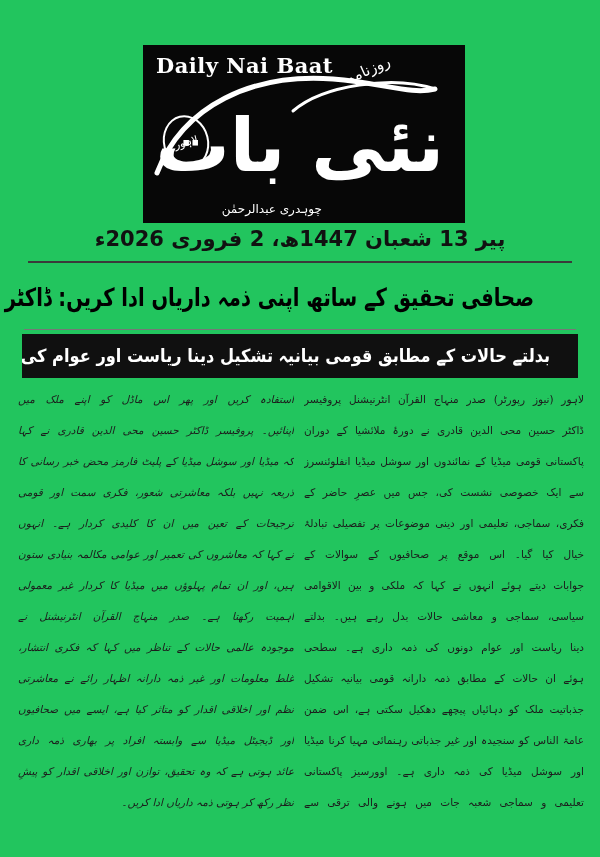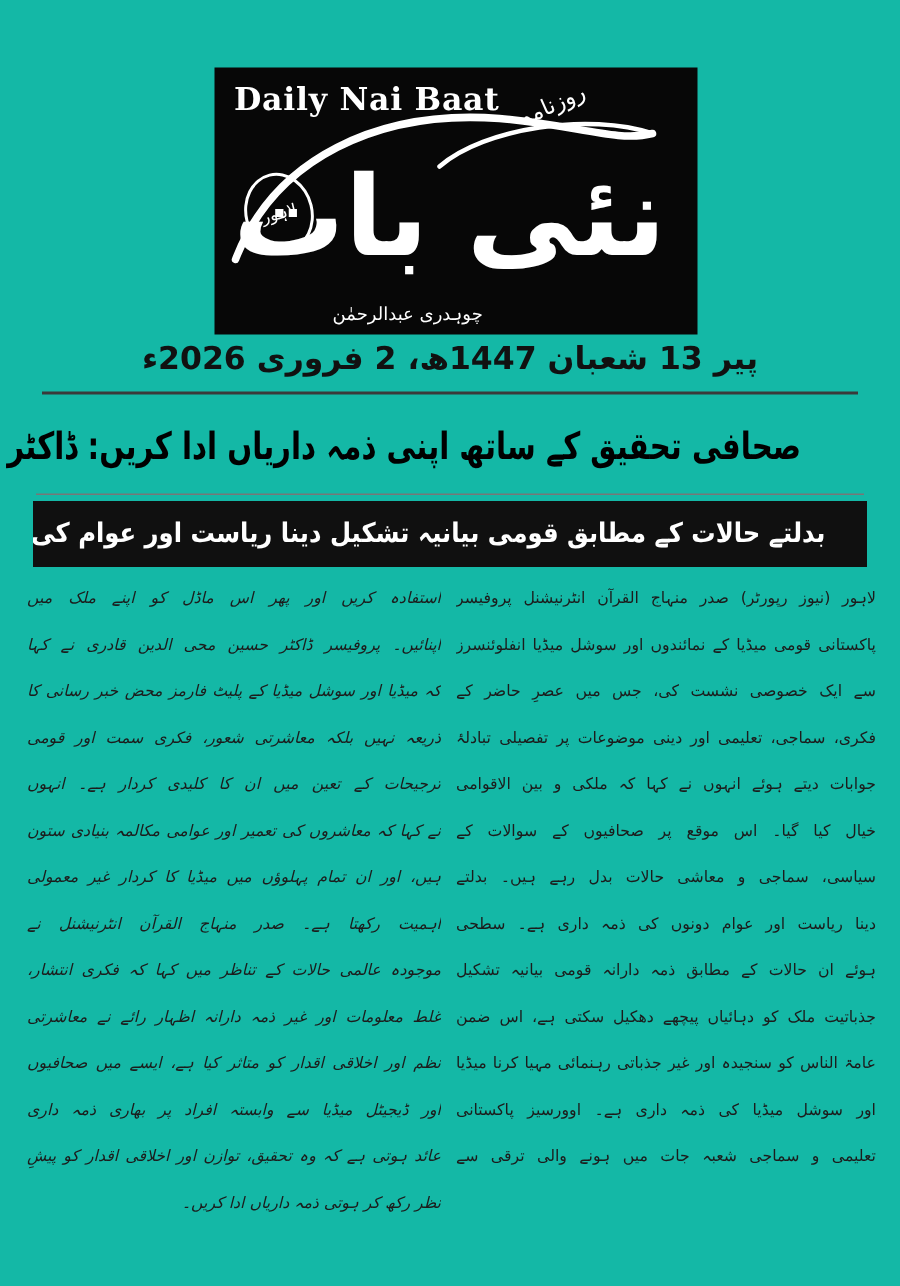--- a/index.html
+++ b/index.html
@@ -1,18 +1,18 @@
 <!DOCTYPE html>
 <html><head>
 <meta charset="utf-8">
 <style>
   html,body{margin:0;padding:0;background:#e8e8e8;}
   .page{
     position:relative;width:600px;height:857px;margin:0 auto;
-    background:#14b8a6;overflow:hidden;
+    background:#22c55e;overflow:hidden;
     font-family:"DejaVu Sans", sans-serif;color:#1a1a1a;
   }
   
   .masthead{
     position:absolute;left:143px;top:45px;width:322px;height:178px;
     background:#070707;color:#fff;overflow:hidden;
   }
   .masthead .flourish{position:absolute;left:0;top:0;}
   .latin-title{
     position:absolute;left:13px;top:8px;
@@ -97,25 +97,26 @@
 
   <div class="headline" lang="ur" dir="rtl">صحافی تحقیق کے ساتھ اپنی ذمہ داریاں ادا کریں: ڈاکٹر حسین قادری</div>
   <div class="rule-2"></div>
 
   <div class="subbar">
     <div class="subbar-text" lang="ur" dir="rtl">بدلتے حالات کے مطابق قومی بیانیہ تشکیل دینا ریاست اور عوام کی ذمہ داری ہے</div>
   </div>
 
   <div class="col col-right" lang="ur" dir="rtl">
     <div class="bline">لاہور (نیوز رپورٹر) صدر منہاج القرآن انٹرنیشنل پروفیسر</div>
+    <div class="bline">ڈاکٹر حسین محی الدین قادری نے دورۂ ملائشیا کے دوران</div>
     <div class="bline">پاکستانی قومی میڈیا کے نمائندوں اور سوشل میڈیا انفلوئنسرز</div>
     <div class="bline">سے ایک خصوصی نشست کی، جس میں عصرِ حاضر کے</div>
     <div class="bline">فکری، سماجی، تعلیمی اور دینی موضوعات پر تفصیلی تبادلۂ</div>
+    <div class="bline">خیال کیا گیا۔ اس موقع پر صحافیوں کے سوالات کے</div>
     <div class="bline">جوابات دیتے ہوئے انہوں نے کہا کہ ملکی و بین الاقوامی</div>
-    <div class="bline">خیال کیا گیا۔ اس موقع پر صحافیوں کے سوالات کے</div>
     <div class="bline">سیاسی، سماجی و معاشی حالات بدل رہے ہیں۔ بدلتے</div>
     <div class="bline">دینا ریاست اور عوام دونوں کی ذمہ داری ہے۔ سطحی</div>
     <div class="bline">ہوئے ان حالات کے مطابق ذمہ دارانہ قومی بیانیہ تشکیل</div>
     <div class="bline">جذباتیت ملک کو دہائیاں پیچھے دھکیل سکتی ہے، اس ضمن</div>
     <div class="bline">عامۃ الناس کو سنجیدہ اور غیر جذباتی رہنمائی مہیا کرنا میڈیا</div>
     <div class="bline">اور سوشل میڈیا کی ذمہ داری ہے۔ اوورسیز پاکستانی</div>
     <div class="bline">تعلیمی و سماجی شعبہ جات میں ہونے والی ترقی سے</div>
   </div>
 
   <div class="col col-left" lang="ur" dir="rtl">

